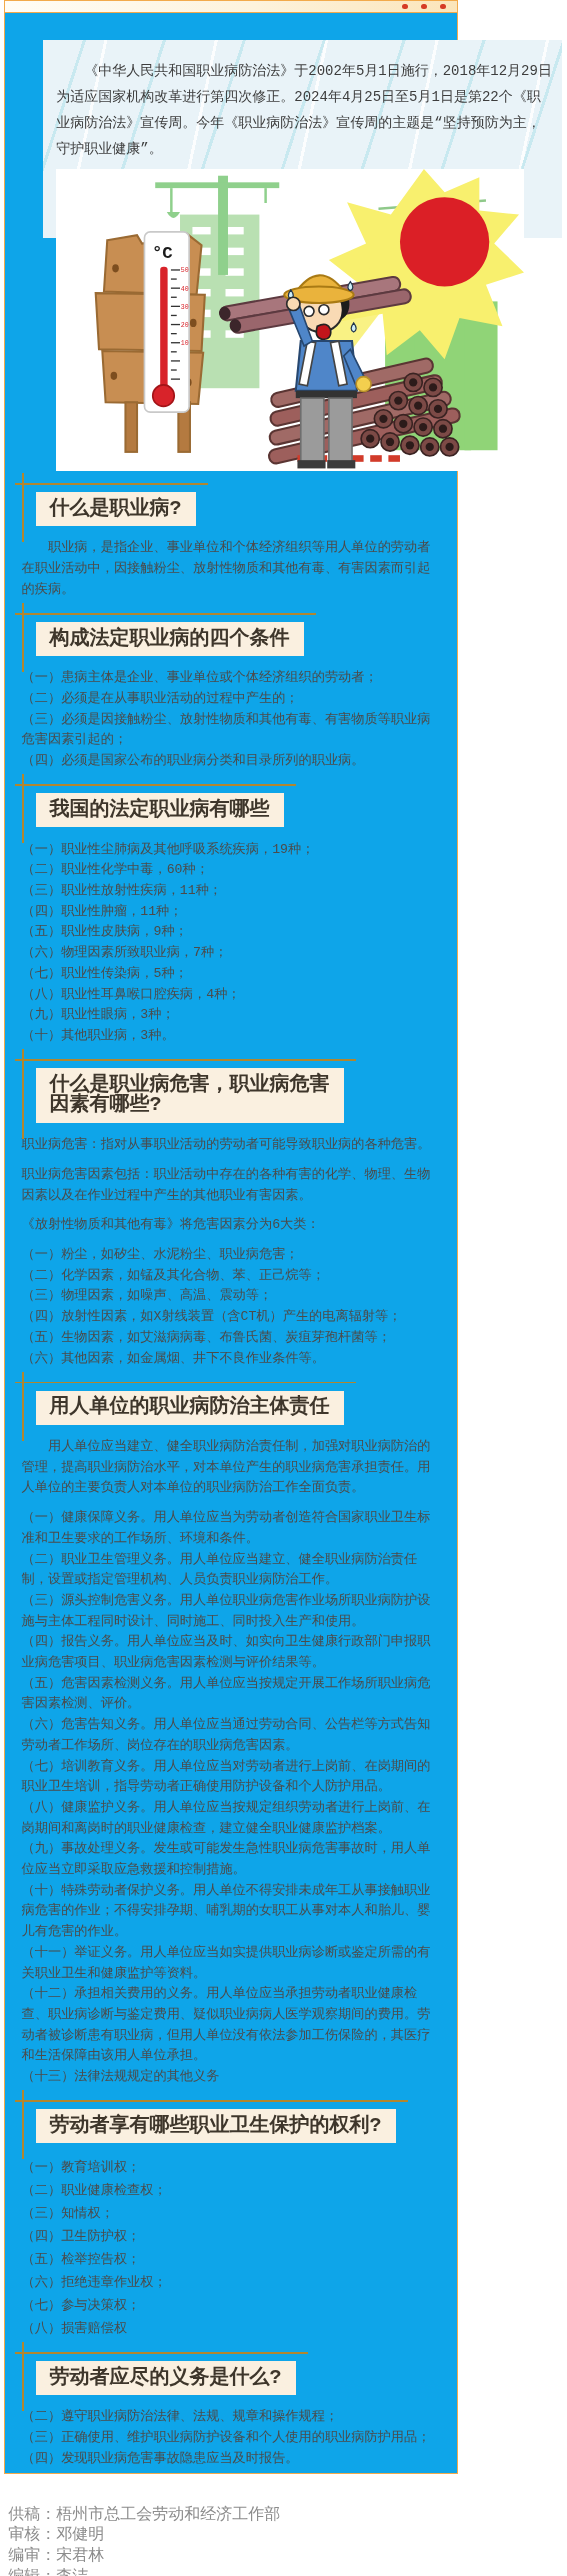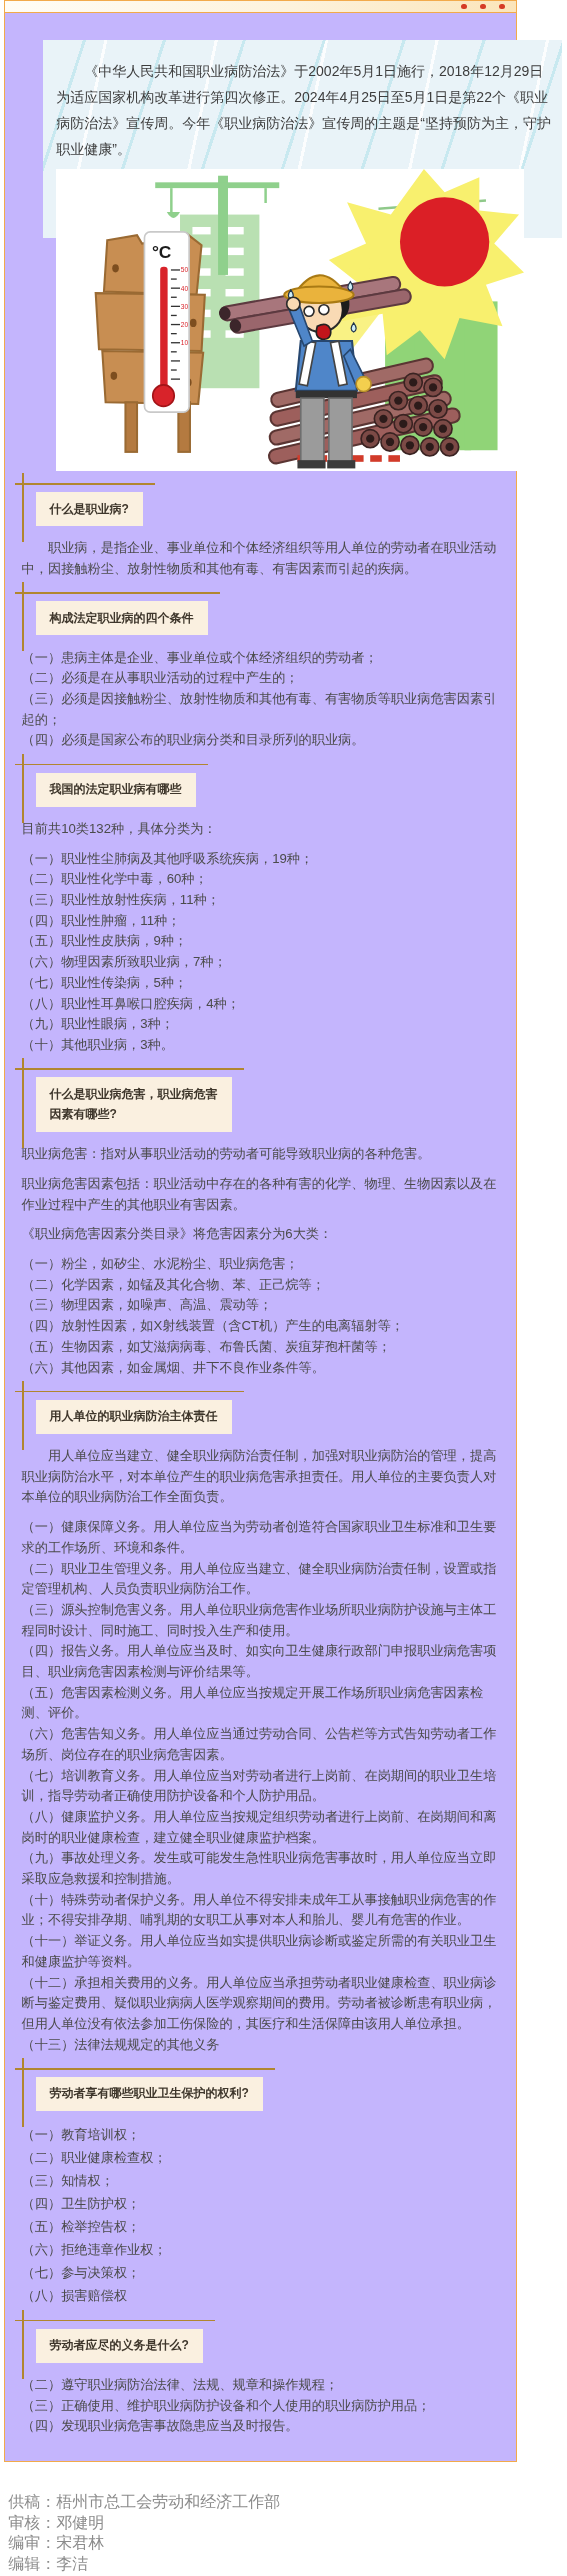--- a/index.html
+++ b/index.html
@@ -5,25 +5,26 @@
   html,body{margin:0;padding:0;background:#ffffff;}
   body{
     width:568px;
     font-family:"Liberation Sans","DejaVu Sans",sans-serif;
     -webkit-font-smoothing:antialiased;
     color:#4b4b4b;
   }
   .frame{
     box-sizing:border-box;
     margin-left:4.1px;
-    width:513px;
+    width:454px;
     min-height:2462px;
     border:1.7px solid #f2aa4b;
-    background:#c4b5fd;
+    background:#0ea5e9;
     position:relative;
+    font-family:Liberation Mono, monospace;
   }
   
   .titlebar{
     height:10.7px;
     background:linear-gradient(90deg,#fffdf6 0%,#fdf3dd 55%,#fbe5ba 100%);
     border-bottom:1.7px solid #f2aa4b;
     position:relative;
   }
   .dots{position:absolute;right:11.6px;top:2.5px;display:flex;gap:13.2px;}
   .dot{width:5.8px;height:5.8px;border-radius:50%;background:#d53b25;}
@@ -59,21 +60,21 @@
   .content{padding:0 18px 0 16.5px;font-size:13.2px;}
   .sec-row{margin:21.5px 0 12.4px 14px;}
   .sec-head{
     display:inline-block;
     position:relative;
     background:#faf0e0;
   }
   .sec-title{
     margin:0;
     padding:6.6px 14px;
-    font-size:12px;
+    font-size:20px;
     line-height:20.7px;
     font-weight:bold;
     color:#3e362b;
     white-space:pre-line;
   }
   .hline{
     position:absolute;
     left:-20.7px;top:-9px;
     width:calc(100% + 33px);
     height:1.7px;
@@ -320,21 +321,20 @@
     </section>
 
     <section>
       <div class="sec-row">
         <div class="sec-head">
           <span class="hline"></span>
           <span class="vline"></span>
           <h2 class="sec-title">我国的法定职业病有哪些</h2>
         </div>
       </div>
-      <p class="para">目前共10类132种，具体分类为：</p>
       <ul class="list">
         <li>（一）职业性尘肺病及其他呼吸系统疾病，19种；</li>
         <li>（二）职业性化学中毒，60种；</li>
         <li>（三）职业性放射性疾病，11种；</li>
         <li>（四）职业性肿瘤，11种；</li>
         <li>（五）职业性皮肤病，9种；</li>
         <li>（六）物理因素所致职业病，7种；</li>
         <li>（七）职业性传染病，5种；</li>
         <li>（八）职业性耳鼻喉口腔疾病，4种；</li>
         <li>（九）职业性眼病，3种；</li>
@@ -346,21 +346,21 @@
       <div class="sec-row">
         <div class="sec-head">
           <span class="hline"></span>
           <span class="vline"></span>
           <h2 class="sec-title">什么是职业病危害，职业病危害
 因素有哪些?</h2>
         </div>
       </div>
       <p class="para">职业病危害：指对从事职业活动的劳动者可能导致职业病的各种危害。</p>
       <p class="para">职业病危害因素包括：职业活动中存在的各种有害的化学、物理、生物因素以及在作业过程中产生的其他职业有害因素。</p>
-      <p class="para">《职业病危害因素分类目录》将危害因素分为6大类：</p>
+      <p class="para">《放射性物质和其他有毒》将危害因素分为6大类：</p>
       <ul class="list">
         <li>（一）粉尘，如矽尘、水泥粉尘、职业病危害；</li>
         <li>（二）化学因素，如锰及其化合物、苯、正己烷等；</li>
         <li>（三）物理因素，如噪声、高温、震动等；</li>
         <li>（四）放射性因素，如X射线装置（含CT机）产生的电离辐射等；</li>
         <li>（五）生物因素，如艾滋病病毒、布鲁氏菌、炭疽芽孢杆菌等；</li>
         <li>（六）其他因素，如金属烟、井下不良作业条件等。</li>
       </ul>
     </section>
 

